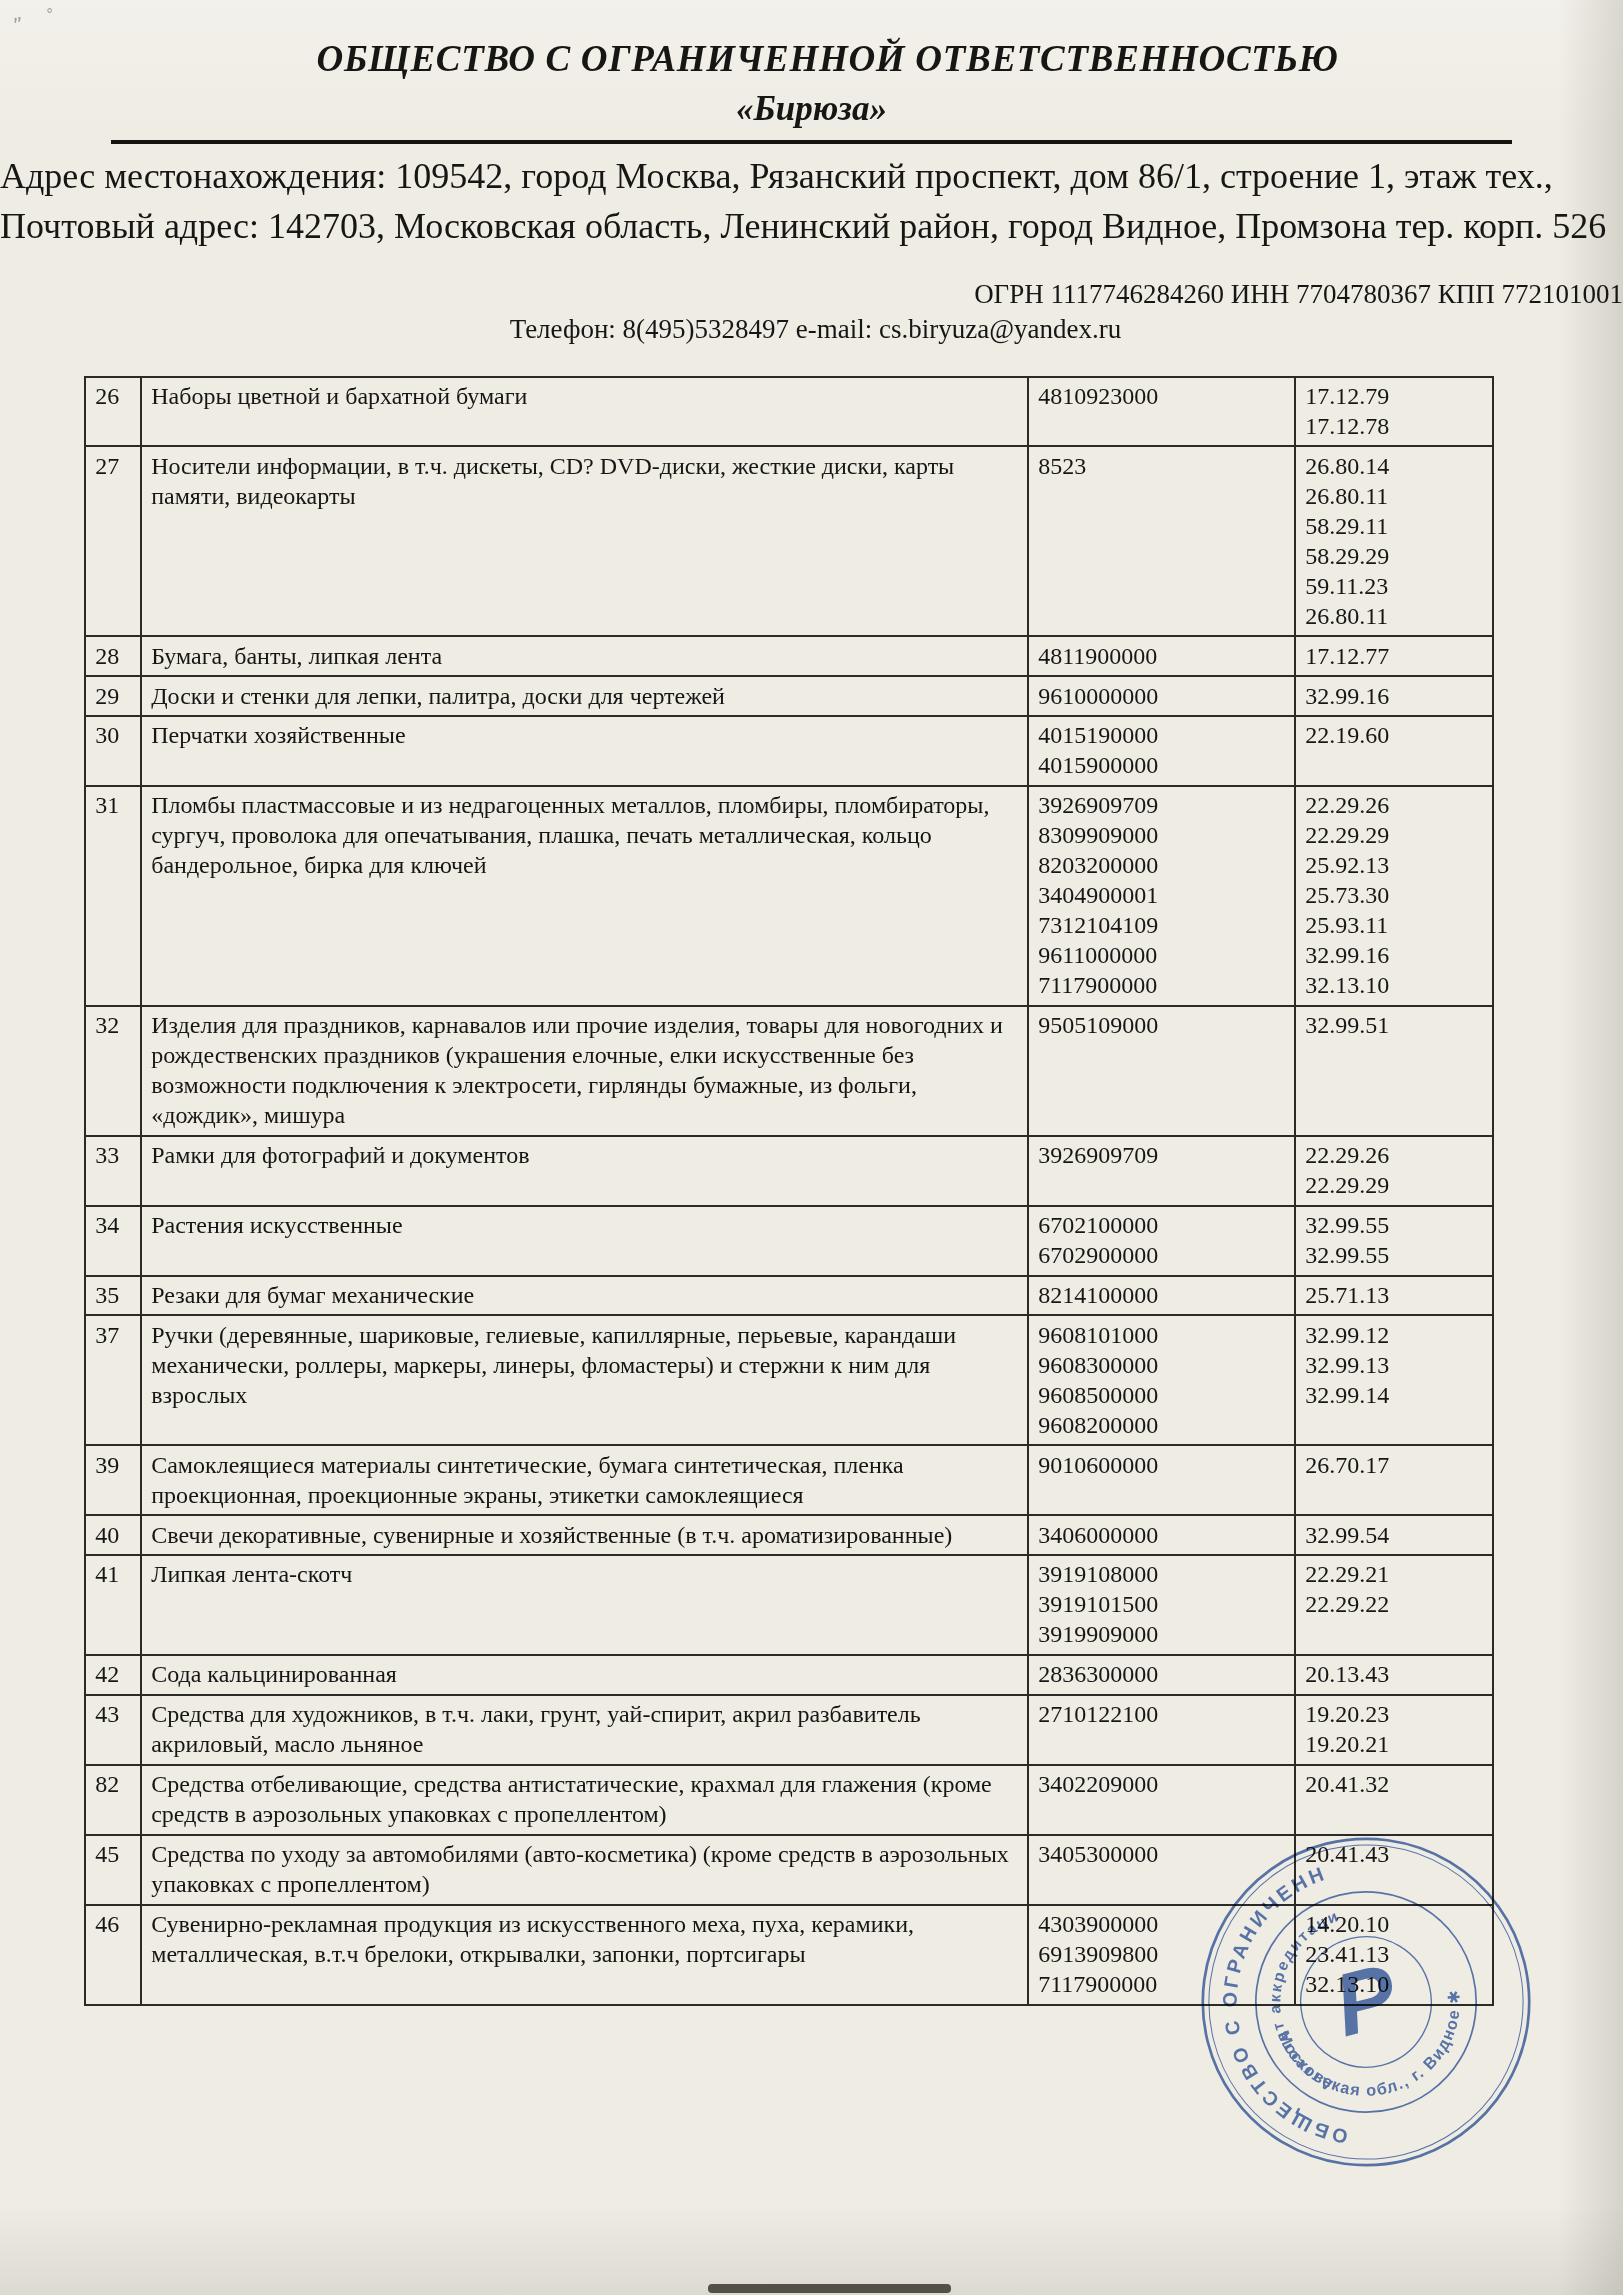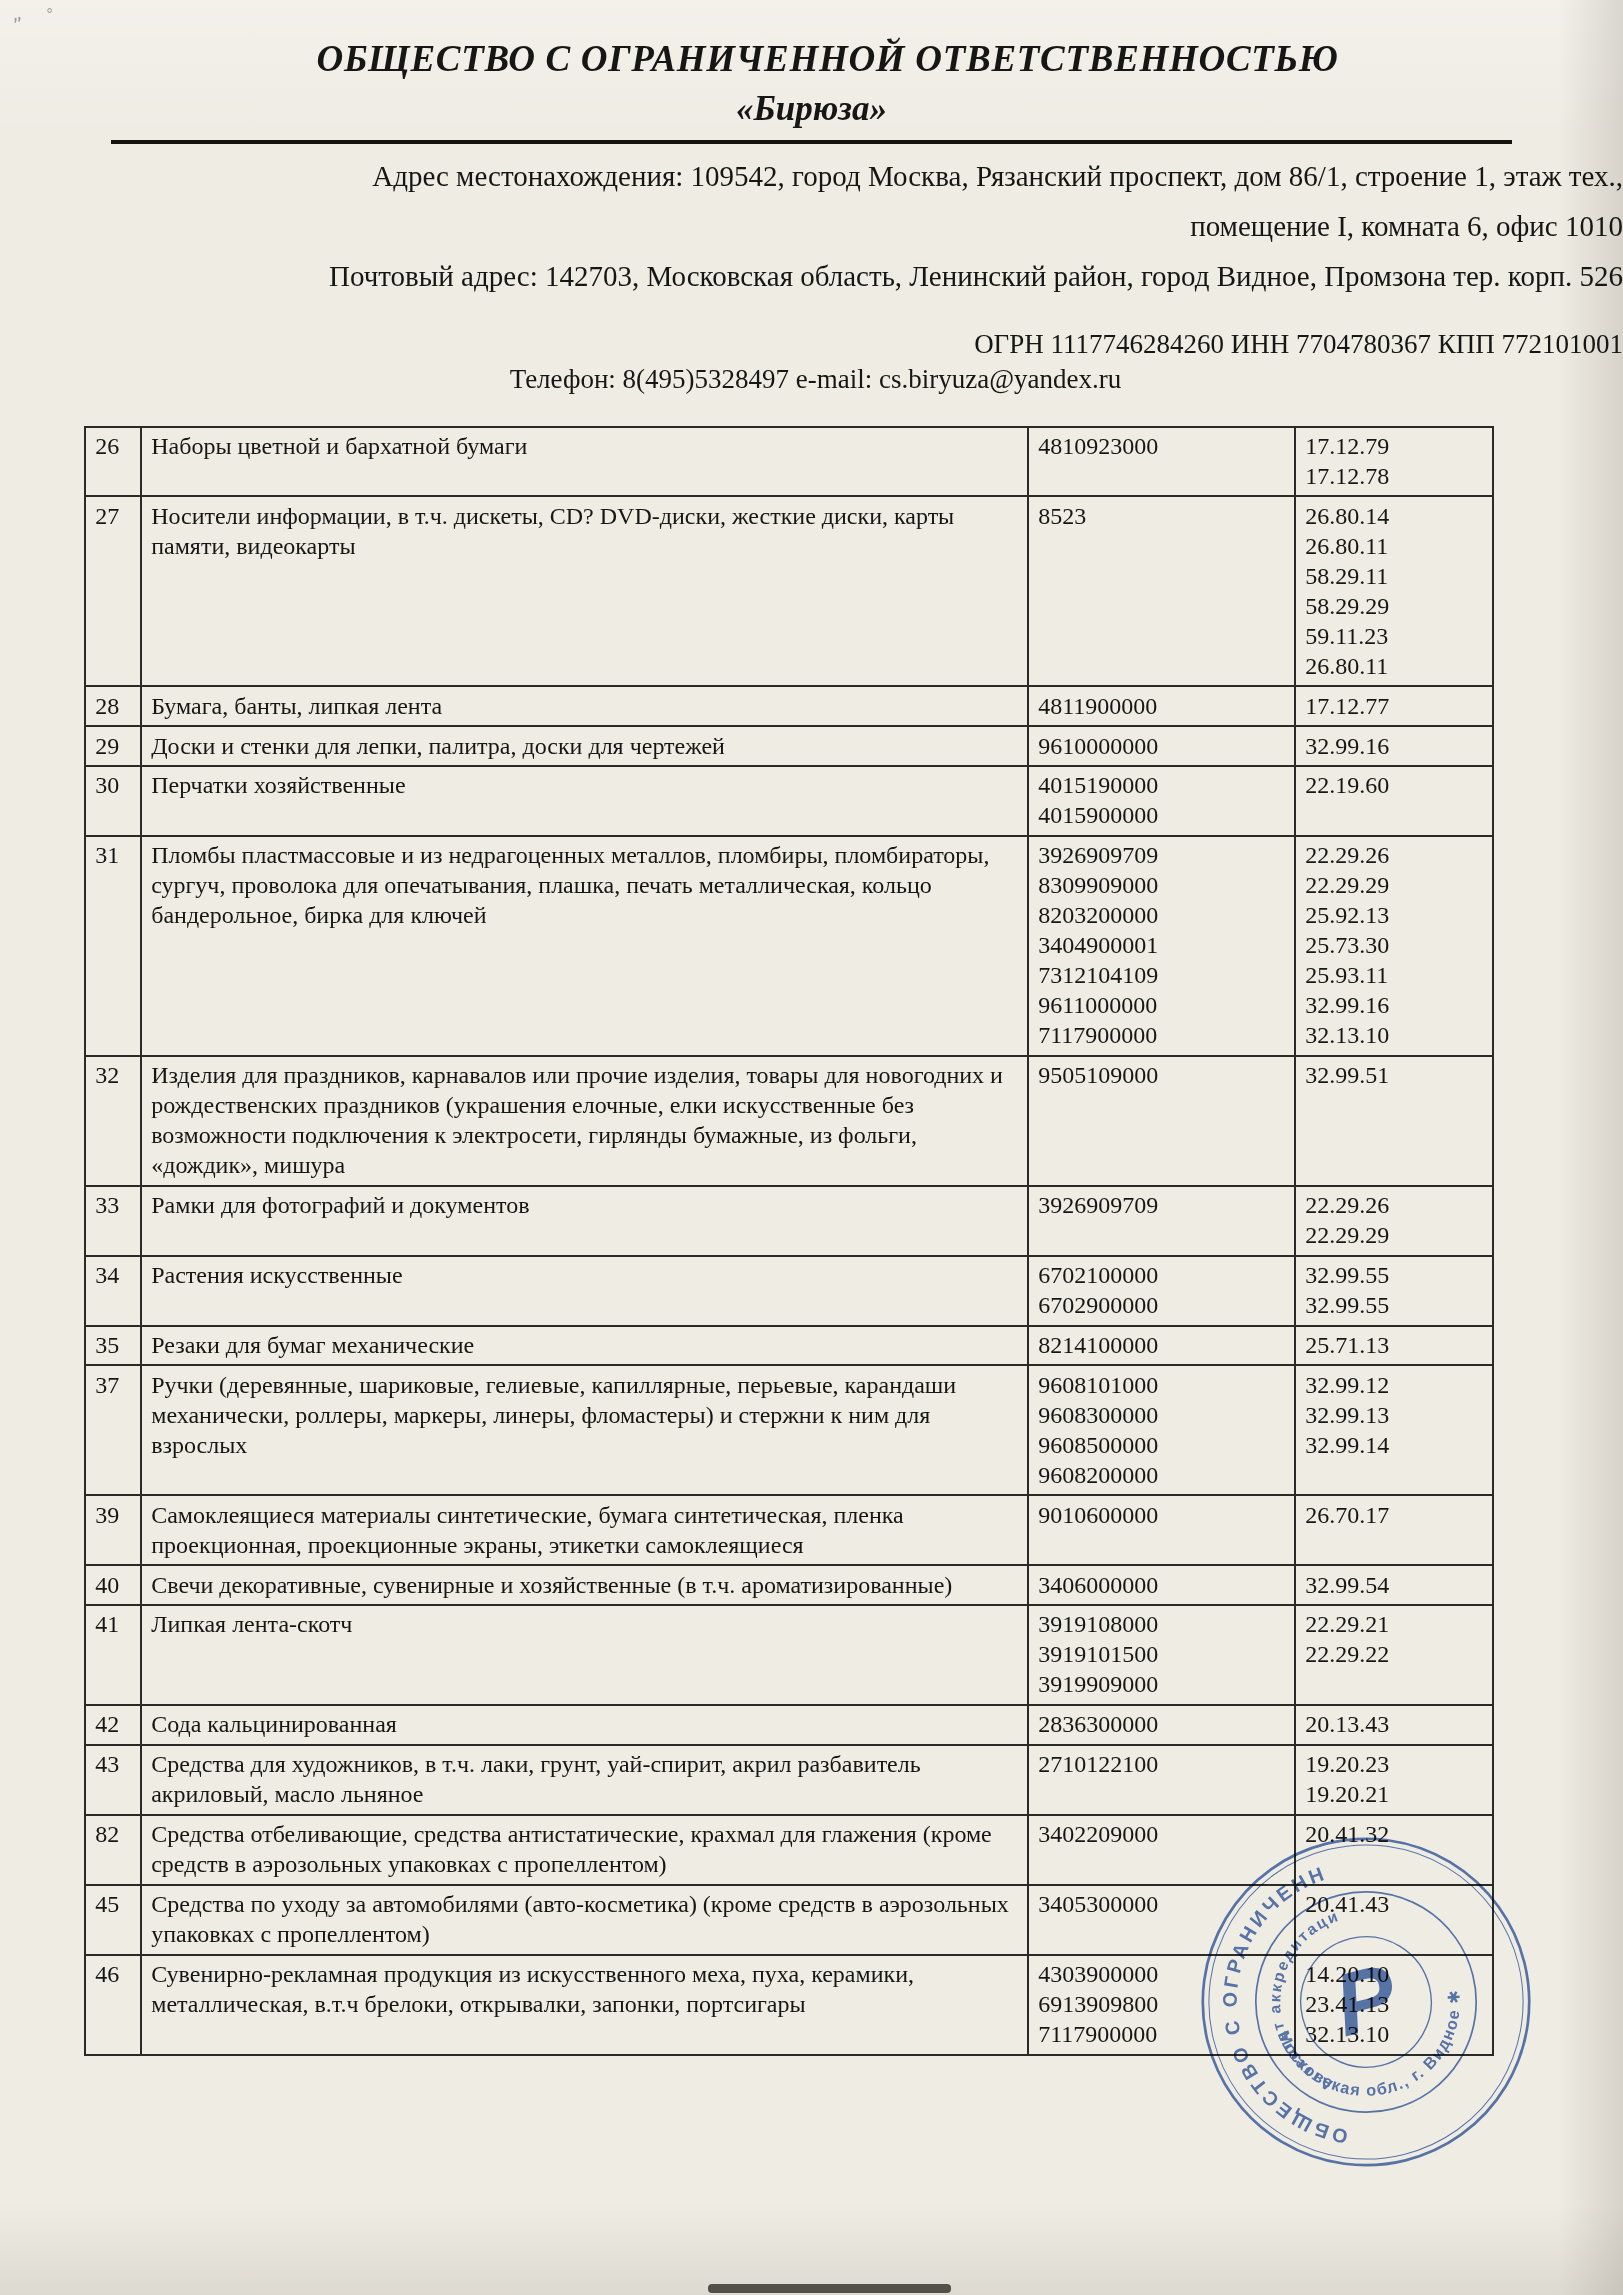--- a/index.html
+++ b/index.html
@@ -22,21 +22,21 @@
     font-size:37px;font-weight:bold;font-style:italic;letter-spacing:0.7px;padding-left:32px;
   }
   .org-name{
     font-size:35px;font-weight:bold;font-style:italic;margin-top:9.2px;
   }
   .header-rule{
     width:1401px;height:3.9px;background:#15120f;margin:10.5px auto 0 auto;
   }
   .addr-block{margin-top:11.8px;}
   .addr{
-    font-size:29px;line-height:35px;text-align:right;margin-top:15px;
+    font-size:36px;line-height:35px;text-align:left;margin-top:15px;
   }
   .reg-line{font-size:27px;line-height:35px;text-align:right;margin-top:33px;}
   .contact-line{font-size:27px;line-height:35px;text-align:center;margin-left:8px;}
   
   table.products{
     border-collapse:collapse;table-layout:fixed;
     margin:29px 0 0 84px;width:1408px;
     font-size:24px;line-height:30px;
   }
   table.products td{
@@ -78,21 +78,20 @@
 
   <div class="pencil-mark mark-1">„</div>
   <div class="pencil-mark mark-2">°</div>
 
   <header class="doc-header">
     <div class="org-type">ОБЩЕСТВО С ОГРАНИЧЕННОЙ ОТВЕТСТВЕННОСТЬЮ</div>
     <div class="org-name">«Бирюза»</div>
     <div class="header-rule"></div>
     <div class="addr-block">
       <div class="addr">Адрес местонахождения: 109542, город Москва, Рязанский проспект, дом 86/1, строение 1, этаж тех.,</div>
-      <div class="addr">помещение I, комната 6, офис 1010</div>
       <div class="addr">Почтовый адрес: 142703, Московская область, Ленинский район, город Видное, Промзона тер. корп. 526</div>
     </div>
     <div class="reg-line">ОГРН 1117746284260 ИНН 7704780367 КПП 772101001</div>
     <div class="contact-line">Телефон: 8(495)5328497 e-mail: cs.biryuza@yandex.ru</div>
   </header>
 
   <table class="products">
     <colgroup>
       <col style="width:56px">
       <col style="width:887px">

